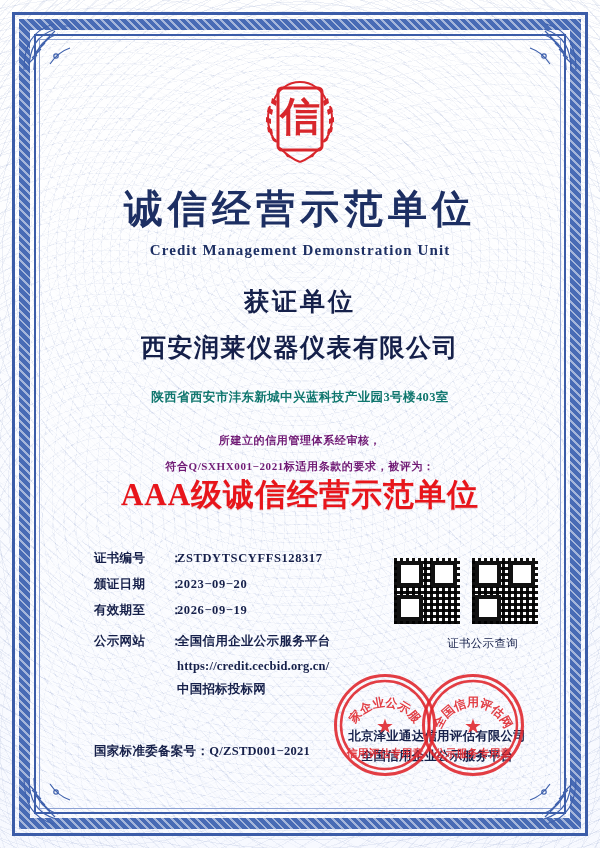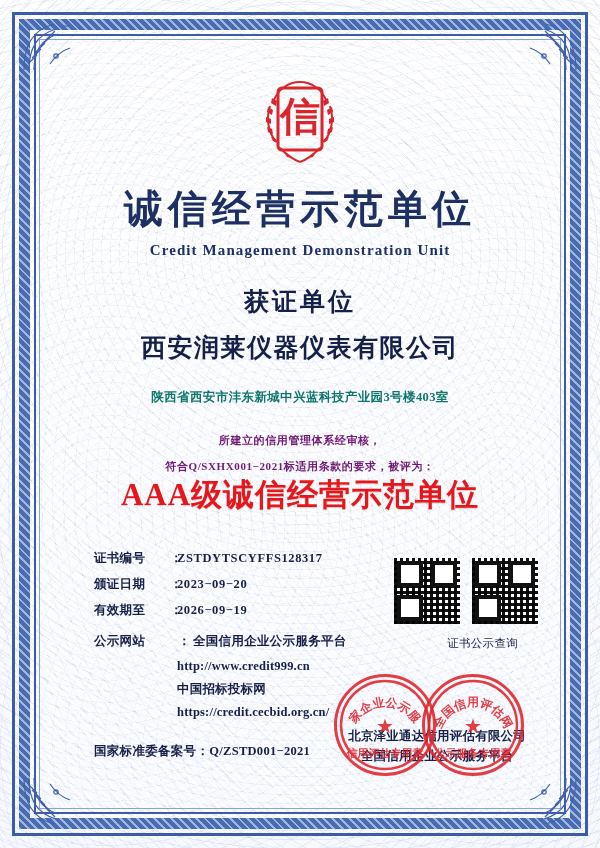--- a/index.html
+++ b/index.html
@@ -366,28 +366,27 @@
         <div class="field-row">
           <span class="field-label">颁证日期</span>
           <span class="field-sep">：</span>
           <span class="field-value mono">2023−09−20</span>
         </div>
         <div class="field-row">
           <span class="field-label">有效期至</span>
           <span class="field-sep">：</span>
           <span class="field-value mono">2026−09−19</span>
         </div>
-        <div class="field-row" style="margin-top:14px;gap:8px;">
+        <div class="field-row" style="margin-top:14px;">
           <span class="field-label">公示网站</span>
           <span class="field-sep">：</span>
           <span class="field-value">全国信用企业公示服务平台</span>
         </div>
-        <div class="sub-value">http://www.credit999.cn</div>
+        <div class="sub-value">https://credit.cecbid.org.cn/</div>
         <div class="sub-value">中国招标投标网</div>
-        <div class="sub-value">https://credit.cecbid.org.cn/</div>
       </div>
 
       <div class="qr-wrap">
         <div class="qr">
             <i></i>
           </div>
         <div class="qr">
             <i></i>
           </div>
       </div>

